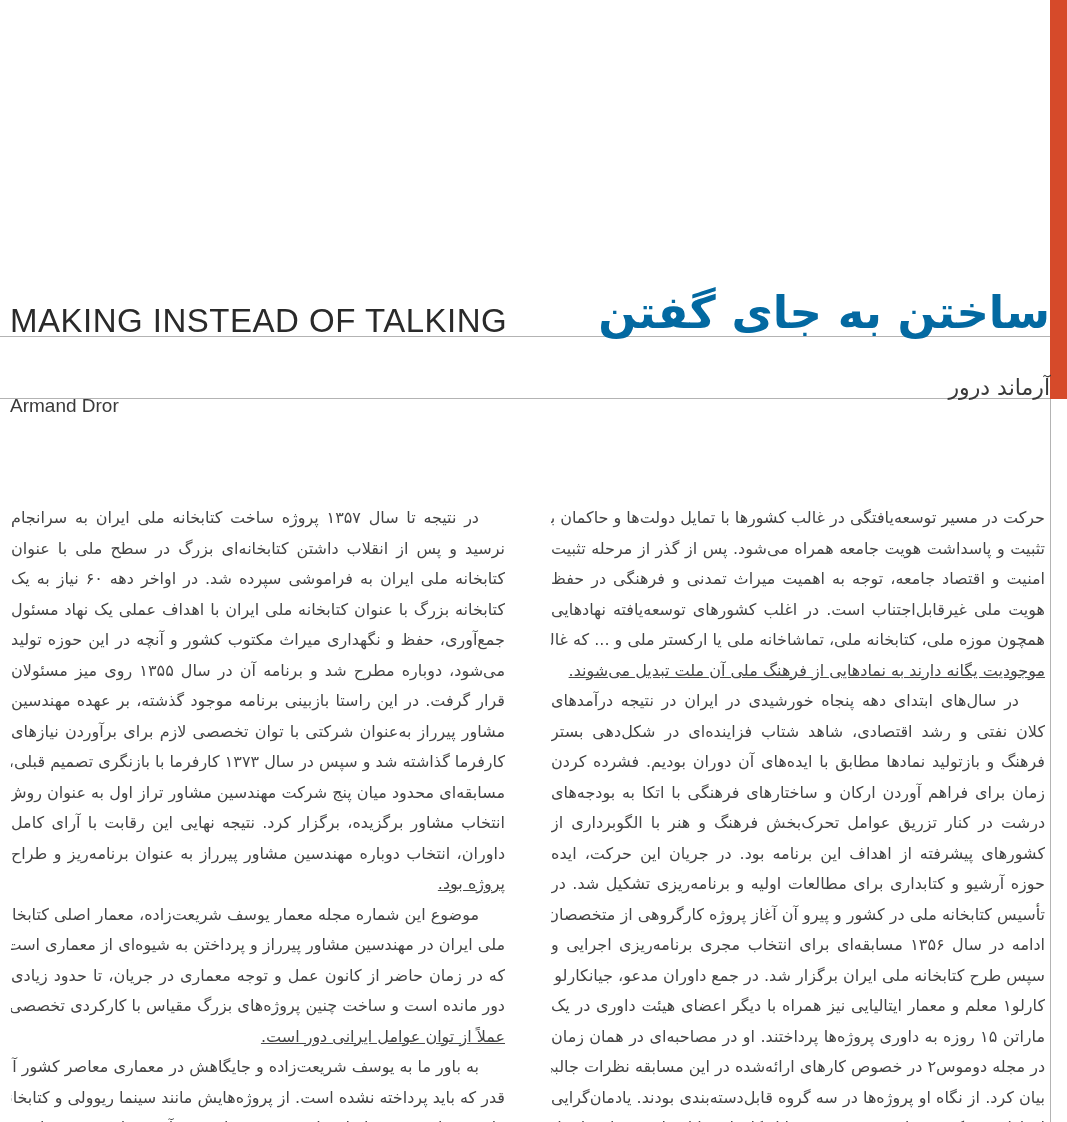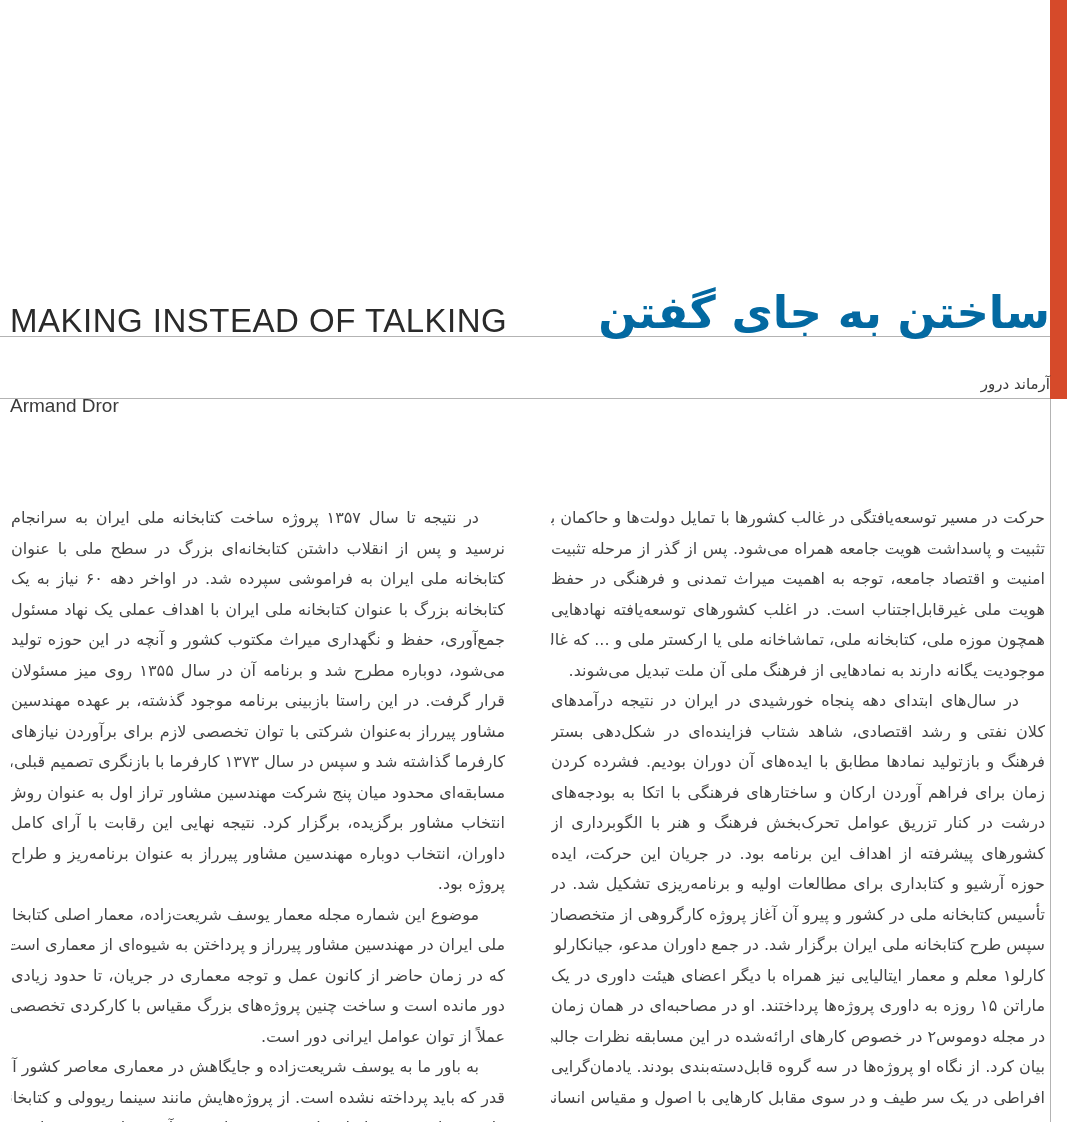--- a/index.html
+++ b/index.html
@@ -27,21 +27,21 @@
     color:#0369a1;direction:rtl;z-index:2;
   }
   .title-en{
     position:absolute;left:10px;top:304px;
     font-family:"Liberation Sans",sans-serif;
     font-size:33px;line-height:1;letter-spacing:0.5px;
     color:#2a2a2a;z-index:2;
   }
   .author-fa{
     position:absolute;right:17px;top:376px;
-    font-size:15px;line-height:1.1;color:#3a3a3a;direction:rtl;z-index:2;
+    font-size:22px;line-height:1.1;color:#3a3a3a;direction:rtl;z-index:2;
   }
   .author-en{
     position:absolute;left:10px;top:378px;
     font-family:"Liberation Sans",sans-serif;
     font-size:19px;line-height:1.1;color:#3a3a3a;z-index:2;margin-top:18px;
   }
   .column{
     position:absolute;top:503px;
     width:494px;
     color:#454545;
@@ -52,21 +52,21 @@
   .line{
     height:30.5px;
     line-height:30.5px;
     font-size:16px;
     white-space:nowrap;
     overflow:hidden;
     text-align:justify;
     text-align-last:justify;
     direction:rtl;
   }
-  .line.para-end{text-align-last:right;}
+  .line.para-end{text-align-last:right;text-decoration:underline;}
   .line.indent{padding-right:26px;}
 </style>
 </head>
 <body>
 
 <div class="page">
 
   <div class="red-bar" style="background: rgb(214, 74, 42);"></div>
 
   <div class="h-rule rule-title"></div>
@@ -87,20 +87,21 @@
       <div class="line">همچون موزه ملی، کتابخانه ملی، تماشاخانه ملی یا ارکستر ملی و ... که غالباً</div>
       <div class="line para-end">موجودیت یگانه دارند به نمادهایی از فرهنگ ملی آن ملت تبدیل می‌شوند.</div>
       <div class="line indent">در سال‌های ابتدای دهه پنجاه خورشیدی در ایران در نتیجه درآمدهای</div>
       <div class="line">کلان نفتی و رشد اقتصادی، شاهد شتاب فزاینده‌ای در شکل‌دهی بستر</div>
       <div class="line">فرهنگ و بازتولید نمادها مطابق با ایده‌های آن دوران بودیم. فشرده کردن</div>
       <div class="line">زمان برای فراهم آوردن ارکان و ساختارهای فرهنگی با اتکا به بودجه‌های</div>
       <div class="line">درشت در کنار تزریق عوامل تحرک‌بخش فرهنگ و هنر با الگوبرداری از</div>
       <div class="line">کشورهای پیشرفته از اهداف این برنامه بود. در جریان این حرکت، ایده</div>
       <div class="line">حوزه آرشیو و کتابداری برای مطالعات اولیه و برنامه‌ریزی تشکیل شد. در</div>
       <div class="line">تأسیس کتابخانه ملی در کشور و پیرو آن آغاز پروژه کارگروهی از متخصصان</div>
+      <div class="line">ادامه در سال ۱۳۵۶ مسابقه‌ای برای انتخاب مجری برنامه‌ریزی اجرایی و</div>
       <div class="line">سپس طرح کتابخانه ملی ایران برگزار شد. در جمع داوران مدعو، جیانکارلو دِ</div>
       <div class="line">کارلو۱ معلم و معمار ایتالیایی نیز همراه با دیگر اعضای هیئت داوری در یک</div>
       <div class="line">ماراتن ۱۵ روزه به داوری پروژه‌ها پرداختند. او در مصاحبه‌ای در همان زمان</div>
       <div class="line">در مجله دوموس۲ در خصوص کارهای ارائه‌شده در این مسابقه نظرات جالبی</div>
       <div class="line">بیان کرد. از نگاه او پروژه‌ها در سه گروه قابل‌دسته‌بندی بودند. یادمان‌گرایی</div>
       <div class="line">افراطی در یک سر طیف و در سوی مقابل کارهایی با اصول و مقیاس انسانی</div>
     </div>
   <div class="column column-left">
       <div class="line indent">در نتیجه تا سال ۱۳۵۷ پروژه ساخت کتابخانه ملی ایران به سرانجام</div>
       <div class="line">نرسید و پس از انقلاب داشتن کتابخانه‌ای بزرگ در سطح ملی با عنوان</div>

